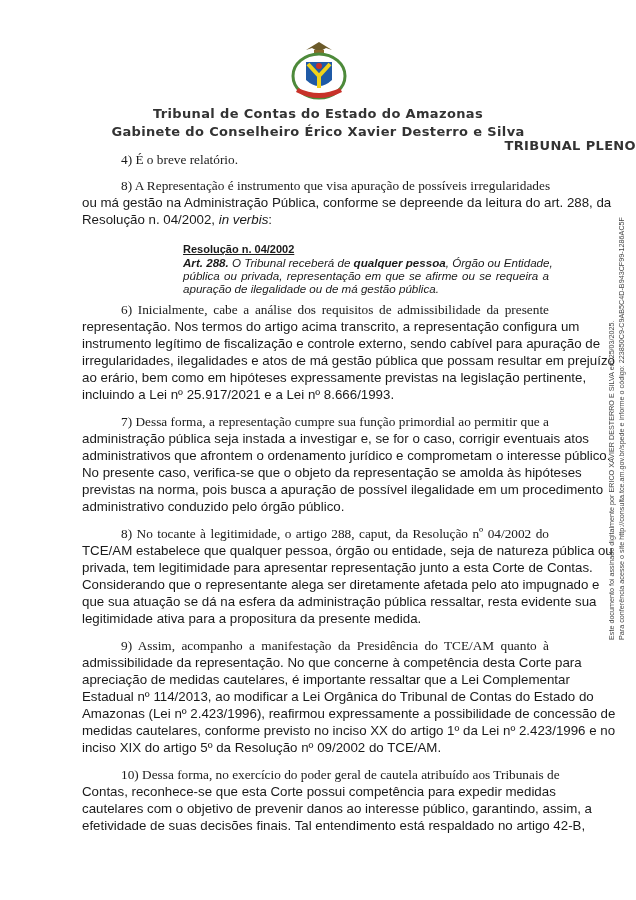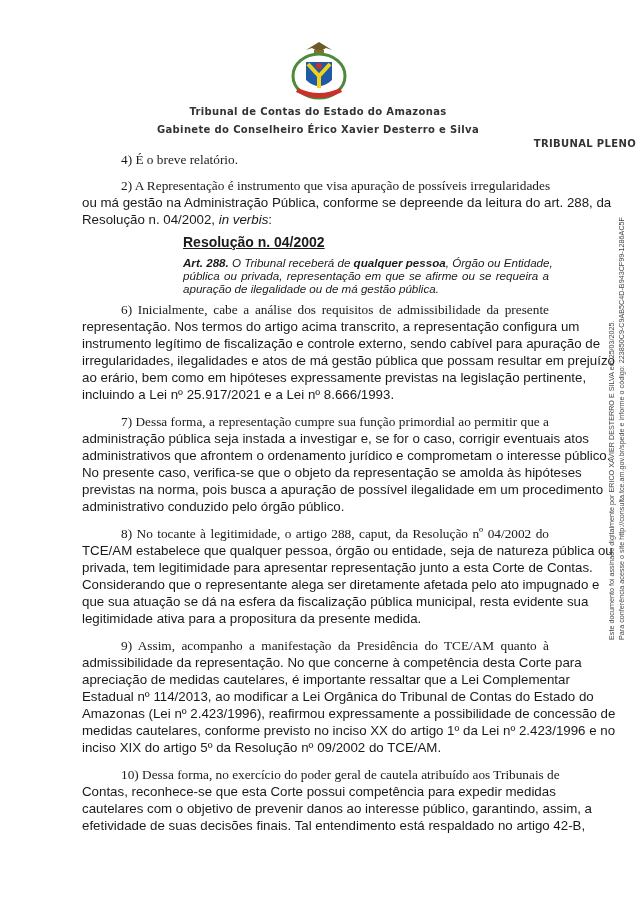--- a/index.html
+++ b/index.html
@@ -1,27 +1,27 @@
 <!DOCTYPE html>
 <html><head>
 <meta charset="utf-8">
 <style>
   html, body { margin: 0; padding: 0; background: #ffffff; }
   body { width: 636px; height: 900px; position: relative; overflow: hidden;
          font-family: "Liberation Sans", sans-serif; color: #1a1a1a; }
   .logo { position: absolute; left: 286px; top: 38px; width: 66px; height: 64px; }
   .hdr { position: absolute; left: 0; width: 636px; text-align: center;
-         font-family: "DejaVu Sans", sans-serif; font-size: 10px; letter-spacing: 0.35px;
+         font-family: "DejaVu Sans", sans-serif; font-size: 13px; letter-spacing: 0.35px;
          font-weight: bold; color: #333; }
   .hdr.l1 { top: 106px; } .hdr.l2 { top: 124px; } .hdr.l3 { top: 138px; text-align: right; }
   .line { position: absolute; font-size: 13.3px; line-height: 16px; white-space: nowrap; }
   .just { left: 82px; width: 467px; text-align: justify; text-align-last: justify; }
   .ind { left: 121px; width: 428px; text-align: justify; text-align-last: justify; font-family: Liberation Serif, serif; }
   .last { text-align-last: left; }
-  .cite-title { position: absolute; left: 183px; top: 234px; font-size: 14px; font-weight: bold;
+  .cite-title { position: absolute; left: 183px; top: 243px; font-size: 11px; font-weight: bold;
                 text-decoration: underline; }
   .cite { position: absolute; left: 183px; width: 366px; font-size: 11.6px; line-height: 14px;
           font-style: italic; white-space: nowrap; text-align: justify; text-align-last: justify; }
   .cite.last { text-align-last: left; }
   .side { position: absolute; font-size: 7.2px; color: #444; white-space: nowrap;
           transform-origin: left top; transform: rotate(-90deg); }
 </style>
 </head>
 <body>
 
@@ -35,21 +35,21 @@
   <circle cx="33" cy="28" r="3" fill="#c8322a"></circle>
   <path d="M10 54 Q33 66 56 54 L54 50 Q33 60 12 50 Z" fill="#c8322a"></path>
 </svg>
 
 <div class="hdr l1">Tribunal de Contas do Estado do Amazonas</div>
 <div class="hdr l2">Gabinete do Conselheiro Érico Xavier Desterro e Silva</div>
 <div class="hdr l3">TRIBUNAL PLENO</div>
 
 <div class="line ind last" style="top:152px">4) É o breve relatório.</div>
 
-<div class="line ind" style="top:178px">2) A Representação é instrumento que visa apuração de possíveis irregularidades</div>
+<div class="line ind" style="top:178px">8) A Representação é instrumento que visa apuração de possíveis irregularidades</div>
 <div class="line just" style="top:195px">ou má gestão na Administração Pública, conforme se depreende da leitura do art. 288, da</div>
 <div class="line just last" style="top:212px">Resolução n. 04/2002, <i>in verbis</i>:</div>
 
 <div class="cite-title">Resolução n. 04/2002</div>
 <div class="cite" style="top:256px"><b>Art. 288.</b><span> O Tribunal receberá de </span><b>qualquer pessoa</b><span>, Órgão ou Entidade,</span></div>
 <div class="cite" style="top:269px">pública ou privada, representação em que se afirme ou se requeira a</div>
 <div class="cite last" style="top:282px">apuração de ilegalidade ou de má gestão pública.</div>
 
 <div class="line ind" style="top:302px">6) Inicialmente, cabe a análise dos requisitos de admissibilidade da presente</div>
 <div class="line just" style="top:319px">representação. Nos termos do artigo acima transcrito, a representação configura um</div>
@@ -62,21 +62,21 @@
 <div class="line just" style="top:431px">administração pública seja instada a investigar e, se for o caso, corrigir eventuais atos</div>
 <div class="line just" style="top:448px">administrativos que afrontem o ordenamento jurídico e comprometam o interesse público.</div>
 <div class="line just" style="top:465px">No presente caso, verifica-se que o objeto da representação se amolda às hipóteses</div>
 <div class="line just" style="top:482px">previstas na norma, pois busca a apuração de possível ilegalidade em um procedimento</div>
 <div class="line just last" style="top:499px">administrativo conduzido pelo órgão público.</div>
 
 <div class="line ind" style="top:526px">8) No tocante à legitimidade, o artigo 288, caput, da Resolução nº 04/2002 do</div>
 <div class="line just" style="top:543px">TCE/AM estabelece que qualquer pessoa, órgão ou entidade, seja de natureza pública ou</div>
 <div class="line just" style="top:560px">privada, tem legitimidade para apresentar representação junto a esta Corte de Contas.</div>
 <div class="line just" style="top:577px">Considerando que o representante alega ser diretamente afetada pelo ato impugnado e</div>
-<div class="line just" style="top:594px">que sua atuação se dá na esfera da fiscalização pública municipal, resta evidente sua</div>
+<div class="line just" style="top:594px">que sua atuação se dá na esfera da administração pública ressaltar, resta evidente sua</div>
 <div class="line just last" style="top:611px">legitimidade ativa para a propositura da presente medida.</div>
 
 <div class="line ind" style="top:638px">9) Assim, acompanho a manifestação da Presidência do TCE/AM quanto à</div>
 <div class="line just" style="top:655px">admissibilidade da representação. No que concerne à competência desta Corte para</div>
 <div class="line just" style="top:672px">apreciação de medidas cautelares, é importante ressaltar que a Lei Complementar</div>
 <div class="line just" style="top:689px">Estadual nº 114/2013, ao modificar a Lei Orgânica do Tribunal de Contas do Estado do</div>
 <div class="line just" style="top:706px">Amazonas (Lei nº 2.423/1996), reafirmou expressamente a possibilidade de concessão de</div>
 <div class="line just" style="top:723px">medidas cautelares, conforme previsto no inciso XX do artigo 1º da Lei nº 2.423/1996 e no</div>
 <div class="line just last" style="top:740px">inciso XIX do artigo 5º da Resolução nº 09/2002 do TCE/AM.</div>
 

